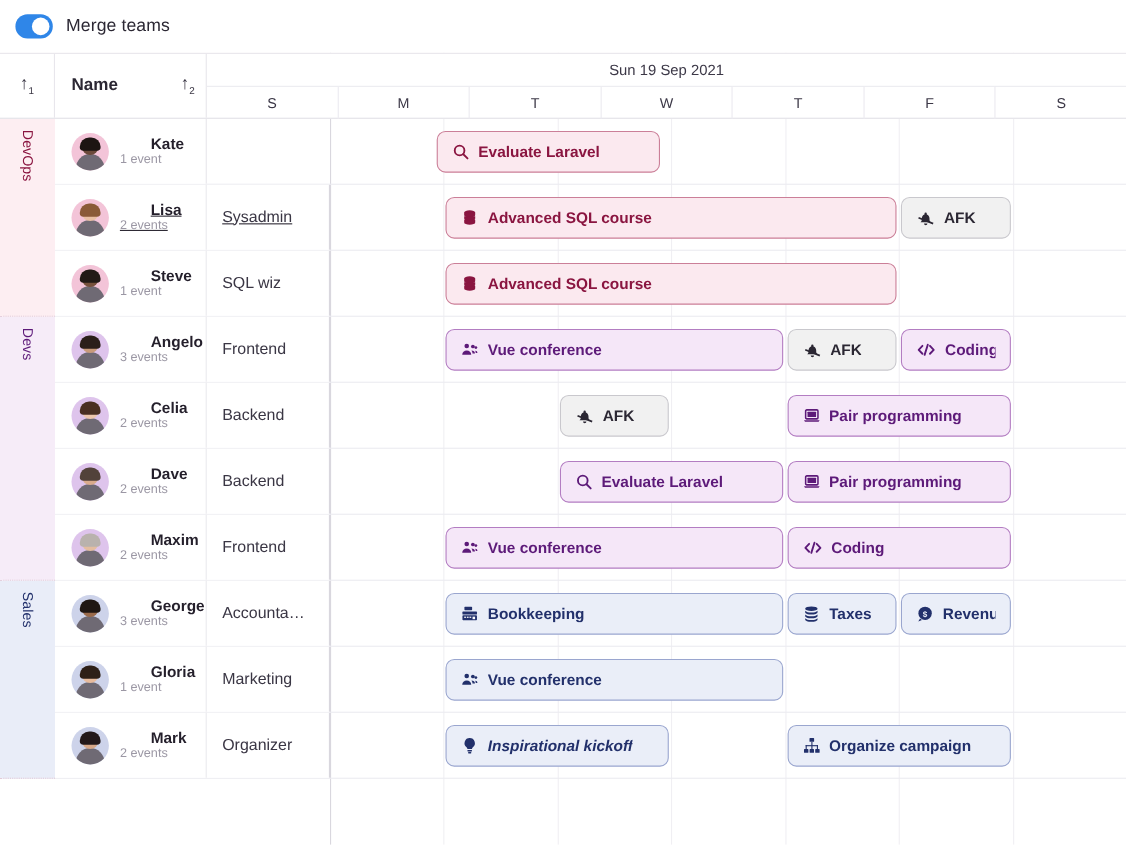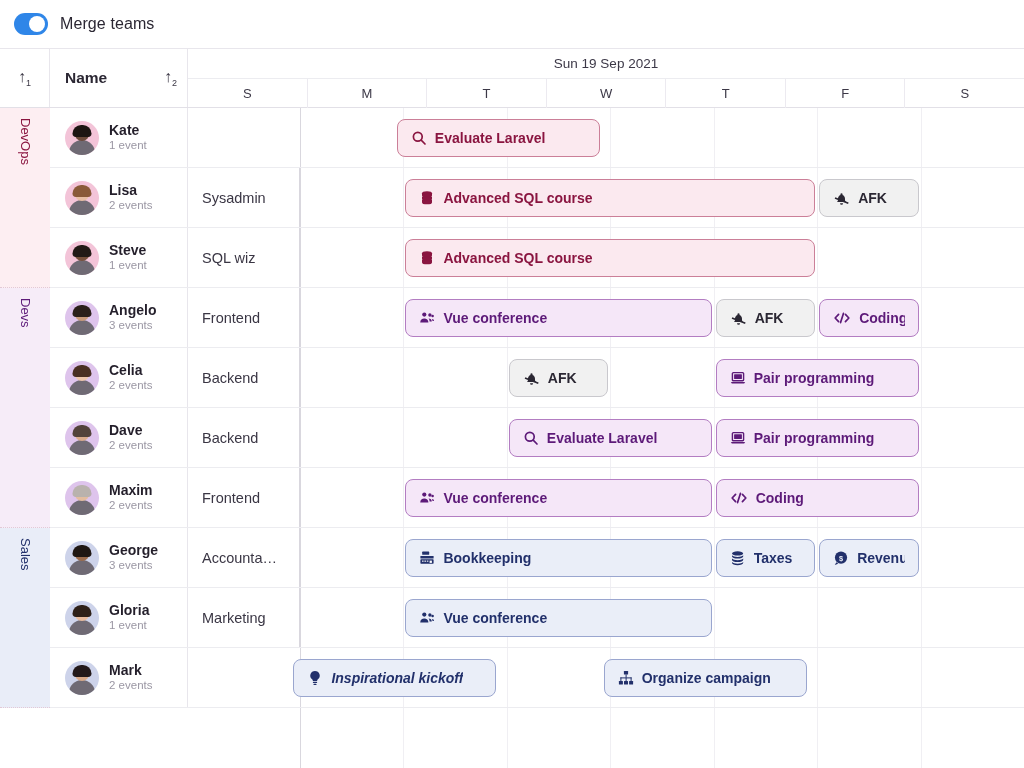--- a/index.html
+++ b/index.html
@@ -171,21 +171,21 @@
   .avatar .hair {
     position: absolute;
     left: 50%; top: 12%;
     transform: translateX(-50%);
     width: 19px; height: 12px;
     border-radius: 10px 10px 4px 4px;
     background: #3d2b25;
     z-index: 3;
   }
   .namewrap { display: flex; flex-direction: column; gap: 1px; min-width: 0; }
-  .pname { font-size: 14px; font-weight: 700; color: #241f2b; line-height: 1.15; }
+  .pname { font-size: 14px; font-weight: 700; color: #241f2b; line-height: 1.15; margin-left: 28px; }
   .pevents { font-size: 11.5px; color: #9b97a4; line-height: 1.15; }
 
   .cell-role {
     width: 112px;
     border-right: 1px solid #d9d7de;
     display: flex; align-items: center;
     padding-left: 14px;
     font-size: 14.5px;
     color: #3a3644;
     background: #fff;
@@ -292,21 +292,21 @@
               <span class="ico">
                 <svg width="16" height="16" viewBox="0 0 16 16" fill="none" stroke="#8a1540" stroke-width="1.7">
                   <circle cx="6.8" cy="6.8" r="4.4"></circle>
                   <line x1="10.2" y1="10.2" x2="14" y2="14" stroke-linecap="round"></line>
                 </svg>
               </span>
               <span class="txt">Evaluate Laravel</span>
             </div>
           </div>
         </div>
-        <div class="row" style="top: 60px;">
+        <div class="row" style="top: 60px; text-decoration: underline;">
           <div class="cell-name">
             <div class="avatar" style="background: rgb(243, 196, 216);">
               <div class="face" style="background: rgb(111, 106, 116);"></div>
               <div class="head" style="background: rgb(232, 191, 164);"></div>
               <div class="hair" style="background: rgb(138, 90, 56);"></div>
             </div>
             <div class="namewrap">
               <div class="pname">Lisa</div>
               <div class="pevents">2 events</div>
             </div>
@@ -613,20 +613,21 @@
             <div class="avatar" style="background: rgb(205, 211, 234);">
               <div class="face" style="background: rgb(111, 106, 116);"></div>
               <div class="head" style="background: rgb(215, 168, 136);"></div>
               <div class="hair" style="background: rgb(35, 25, 26);"></div>
             </div>
             <div class="namewrap">
               <div class="pname">Mark</div>
               <div class="pevents">2 events</div>
             </div>
           </div>
+          <div class="cell-role">Organizer</div>
           <div class="cell-cal">
             <div class="pill blue" style="left: 105.429px; width: 202.857px; font-style: italic;">
               <span class="ico">
                 <svg width="16" height="16" viewBox="0 0 16 16" fill="#22306b">
                   <path d="M8 .9a4.7 4.7 0 0 0-2.9 8.4c.5.4.8 1 .8 1.6h4.2c0-.6.3-1.2.8-1.6A4.7 4.7 0 0 0 8 .9z"></path>
                   <rect x="5.9" y="11.8" width="4.2" height="1.3" rx=".5"></rect>
                   <rect x="6.5" y="13.7" width="3" height="1.3" rx=".6"></rect>
                 </svg>
               </span>
               <span class="txt">Inspirational kickoff</span>

